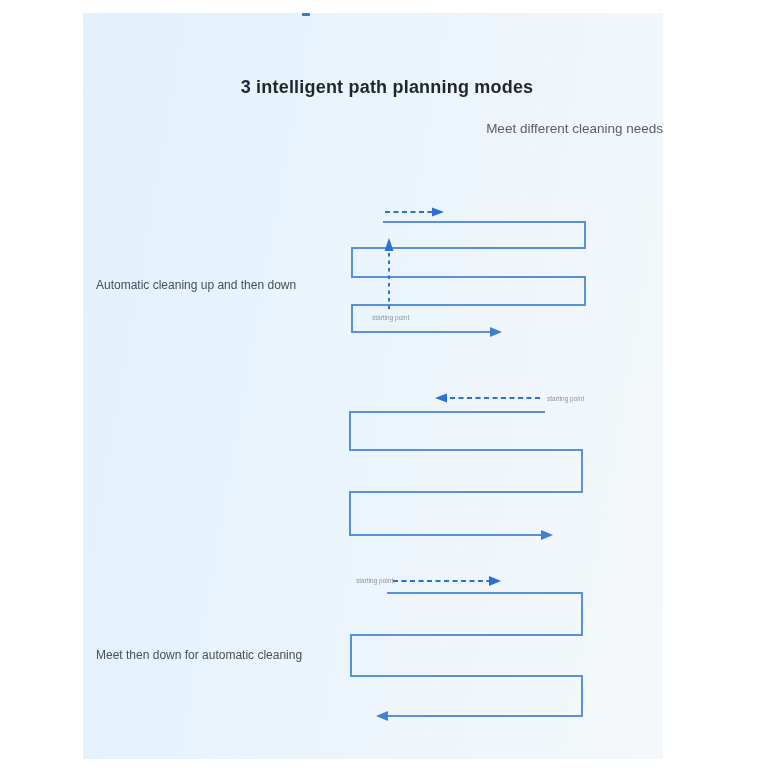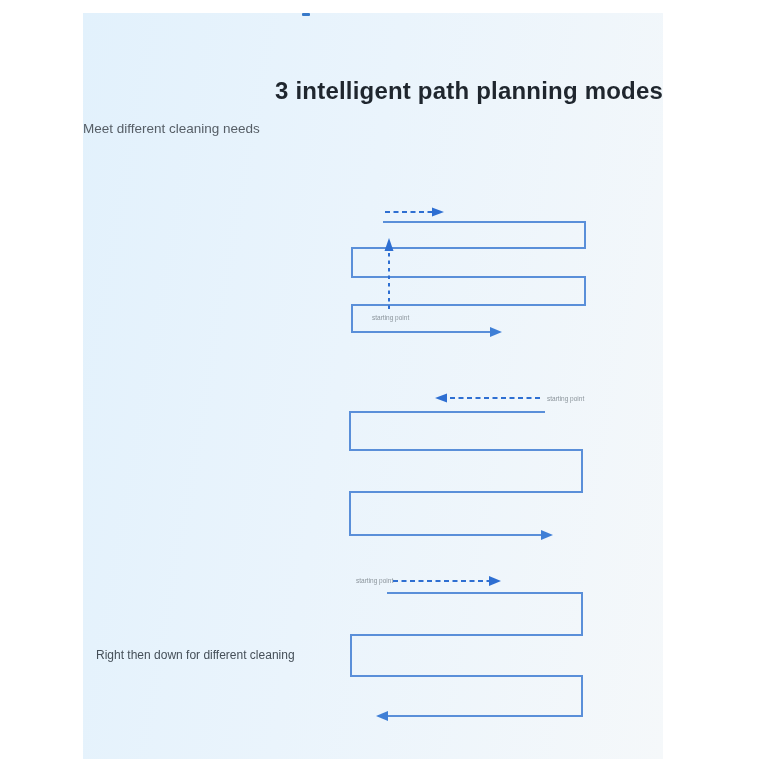--- a/index.html
+++ b/index.html
@@ -20,32 +20,32 @@
     position: absolute;
     left: 302px; top: 13px;
     width: 8px; height: 3px;
     background: #3779c9;
     border-radius: 1px;
   }
   .title {
     position: absolute;
     left: 0; top: 64px;
     width: 100%;
-    text-align: right;
-    font-size: 24px;
+    text-align: center;
+    font-size: 18px;
     font-weight: 600;
     letter-spacing: 0.2px;
     color: #1f262e;
     padding-left: 28px;
   }
   .subtitle {
     position: absolute;
     left: 0; top: 108px;
     width: 100%;
-    text-align: left;
+    text-align: right;
     font-size: 13.5px;
     font-weight: 400;
     color: #565e66;
   }
   .mode-label {
     position: absolute;
     left: 13px;
     color: #454f58;
     font-size: 12px;
     white-space: nowrap;
@@ -79,20 +79,21 @@
   }
 </style>
 </head>
 <body>
 
 <div class="panel">
 
   <div class="title">3 intelligent path planning modes</div>
   <div class="subtitle">Meet different cleaning needs</div>
 
+  <div class="mode-label l1">Automatic cleaning up and then down</div>
   <svg class="diagram d1" width="260" height="140" viewBox="0 0 260 140">
     <g>
       <line class="dash-line" x1="40" y1="12" x2="87" y2="12"></line>
       <polygon class="arrow-head" points="87,7.5 99,12 87,16.5"></polygon>
     </g>
     <polyline class="solid-path" points="38,22 240,22 240,48 7,48 7,77 240,77 240,105 7,105 7,132 146,132"></polyline>
     <polygon class="arrow-head soft" points="145,127 157,132 145,137"></polygon>
     <g>
       <line class="dash-line vert" x1="44" y1="109" x2="44" y2="51"></line>
       <polygon class="arrow-head" points="39.5,51 44,38 48.5,51"></polygon>
@@ -103,21 +104,21 @@
   <svg class="diagram d2" width="260" height="158" viewBox="0 0 260 158">
     <g>
       <line class="dash-line" x1="200" y1="8" x2="107" y2="8"></line>
       <polygon class="arrow-head" points="107,3.5 95,8 107,12.5"></polygon>
     </g>
     <text class="sp-text" x="207" y="10.5">starting point</text>
     <polyline class="solid-path" points="205,22 10,22 10,60 242,60 242,102 10,102 10,145 201,145"></polyline>
     <polygon class="arrow-head soft" points="201,140 213,145 201,150"></polygon>
   </svg>
 
-  <div class="mode-label l3">Right then down for different cleaning</div>
+  <div class="mode-label l3">Meet then down for automatic cleaning</div>
   <svg class="diagram d3" width="260" height="165" viewBox="0 0 260 165">
     <text class="sp-text" x="16" y="13">starting point</text>
     <g>
       <line class="dash-line" x1="53" y1="11" x2="149" y2="11"></line>
       <polygon class="arrow-head" points="149,6 161,11 149,16"></polygon>
     </g>
     <polyline class="solid-path" points="47,23 242,23 242,65 11,65 11,106 242,106 242,146 48,146"></polyline>
     <polygon class="arrow-head soft" points="48,141 36,146 48,151"></polygon>
   </svg>
 

